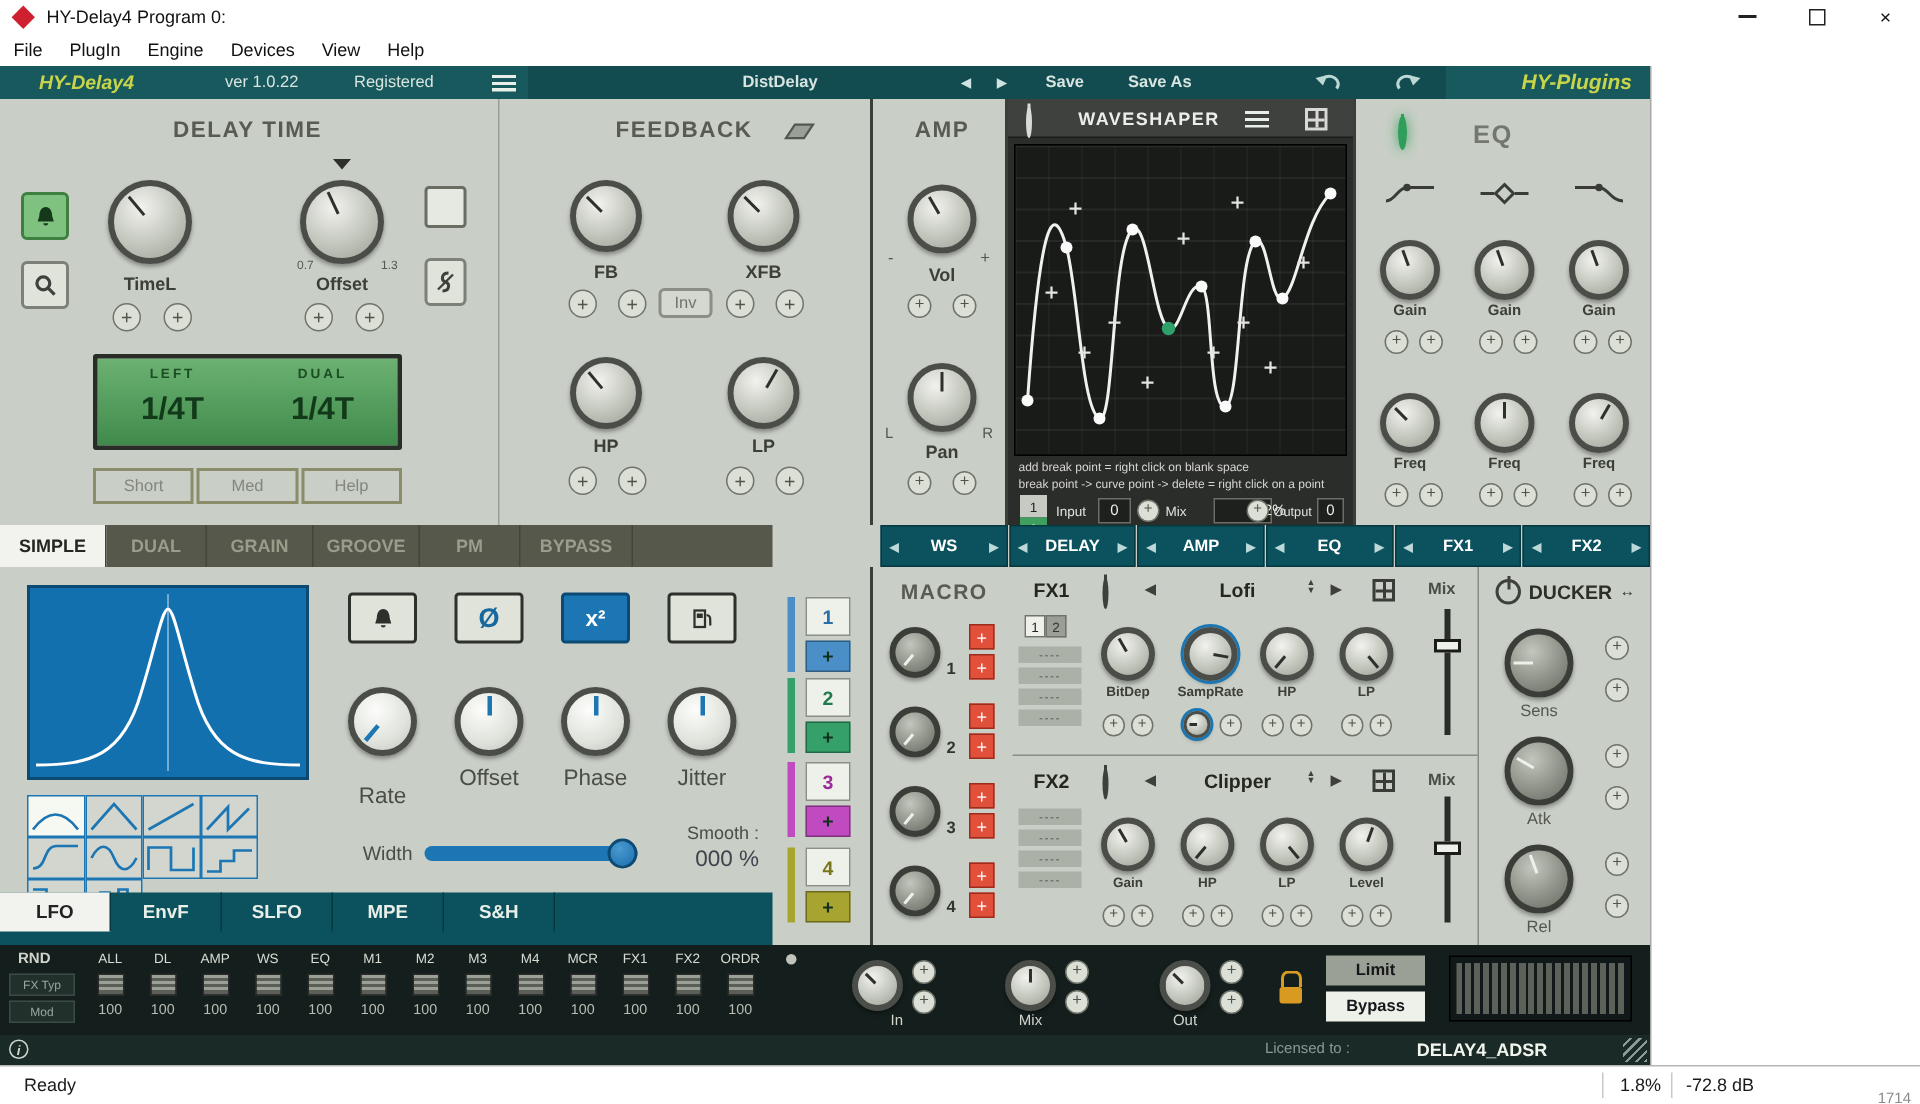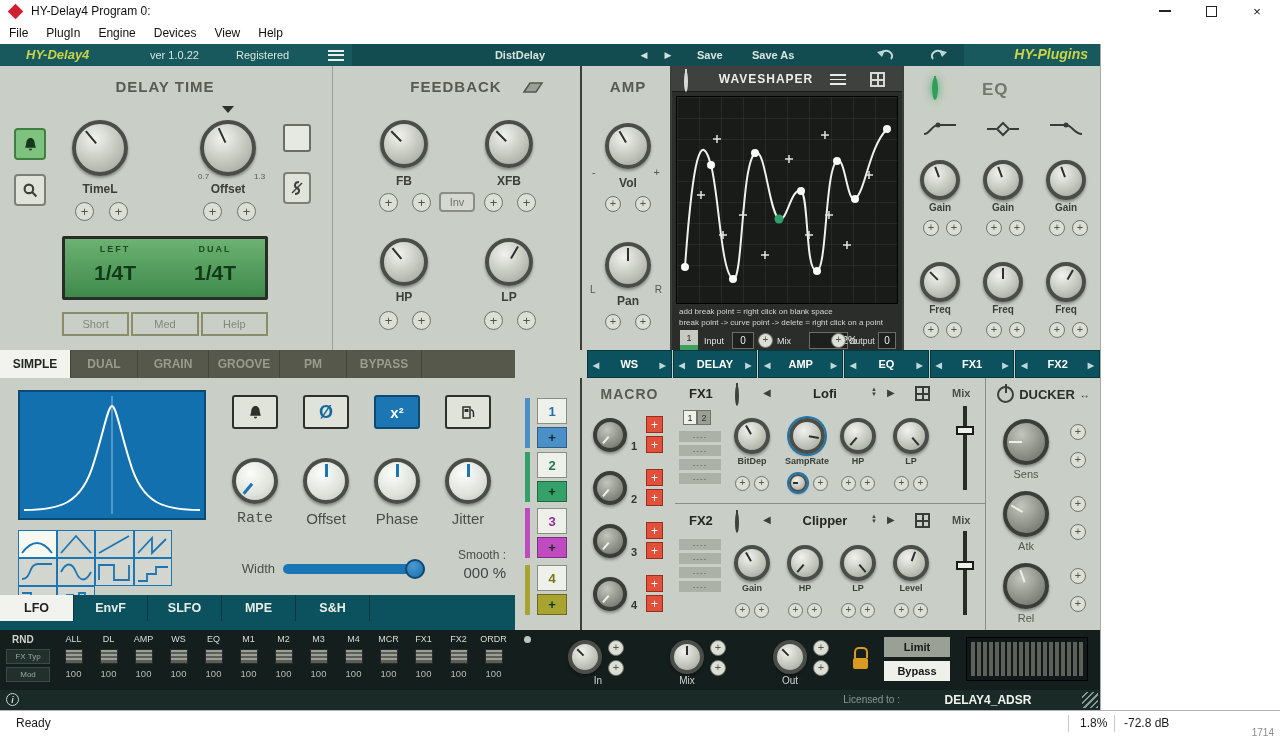--- a/index.html
+++ b/index.html
@@ -425,21 +425,21 @@
           </div>
         <div class="abs knob blue" style="left:303px;top:80px;width:46px;height:46px;">
             <div class="tick" style="--rot:0deg;"></div>
           </div>
         <div class="abs knob blue" style="left:374px;top:80px;width:46px;height:46px;">
             <div class="tick" style="--rot:0deg;"></div>
           </div>
         <div class="abs knob blue" style="left:445px;top:80px;width:46px;height:46px;">
             <div class="tick" style="--rot:0deg;"></div>
           </div>
-        <div class="abs lfoknob-label" style="left:225px;top:132px;width:60px;font-family:Liberation Mono, monospace;">Rate</div>
+        <div class="abs lfoknob-label" style="left:225px;top:144px;width:60px;">Rate</div>
         <div class="abs lfoknob-label" style="left:296px;top:132px;width:60px;">Offset</div>
         <div class="abs lfoknob-label" style="left:367px;top:132px;width:60px;">Phase</div>
         <div class="abs lfoknob-label" style="left:438px;top:132px;width:60px;">Jitter</div>
 
         <div class="abs" style="left:18px;top:152px;width:188px;height:54px;display:flex;flex-wrap:wrap;">
           <div class="shapecell sel">
               <svg width="36" height="26" viewBox="0 0 36 26">
                 <path d="M3,22 Q18,2 33,22" stroke="#1b76b3" stroke-width="1.8" fill="none"></path>
               </svg>
             </div>

